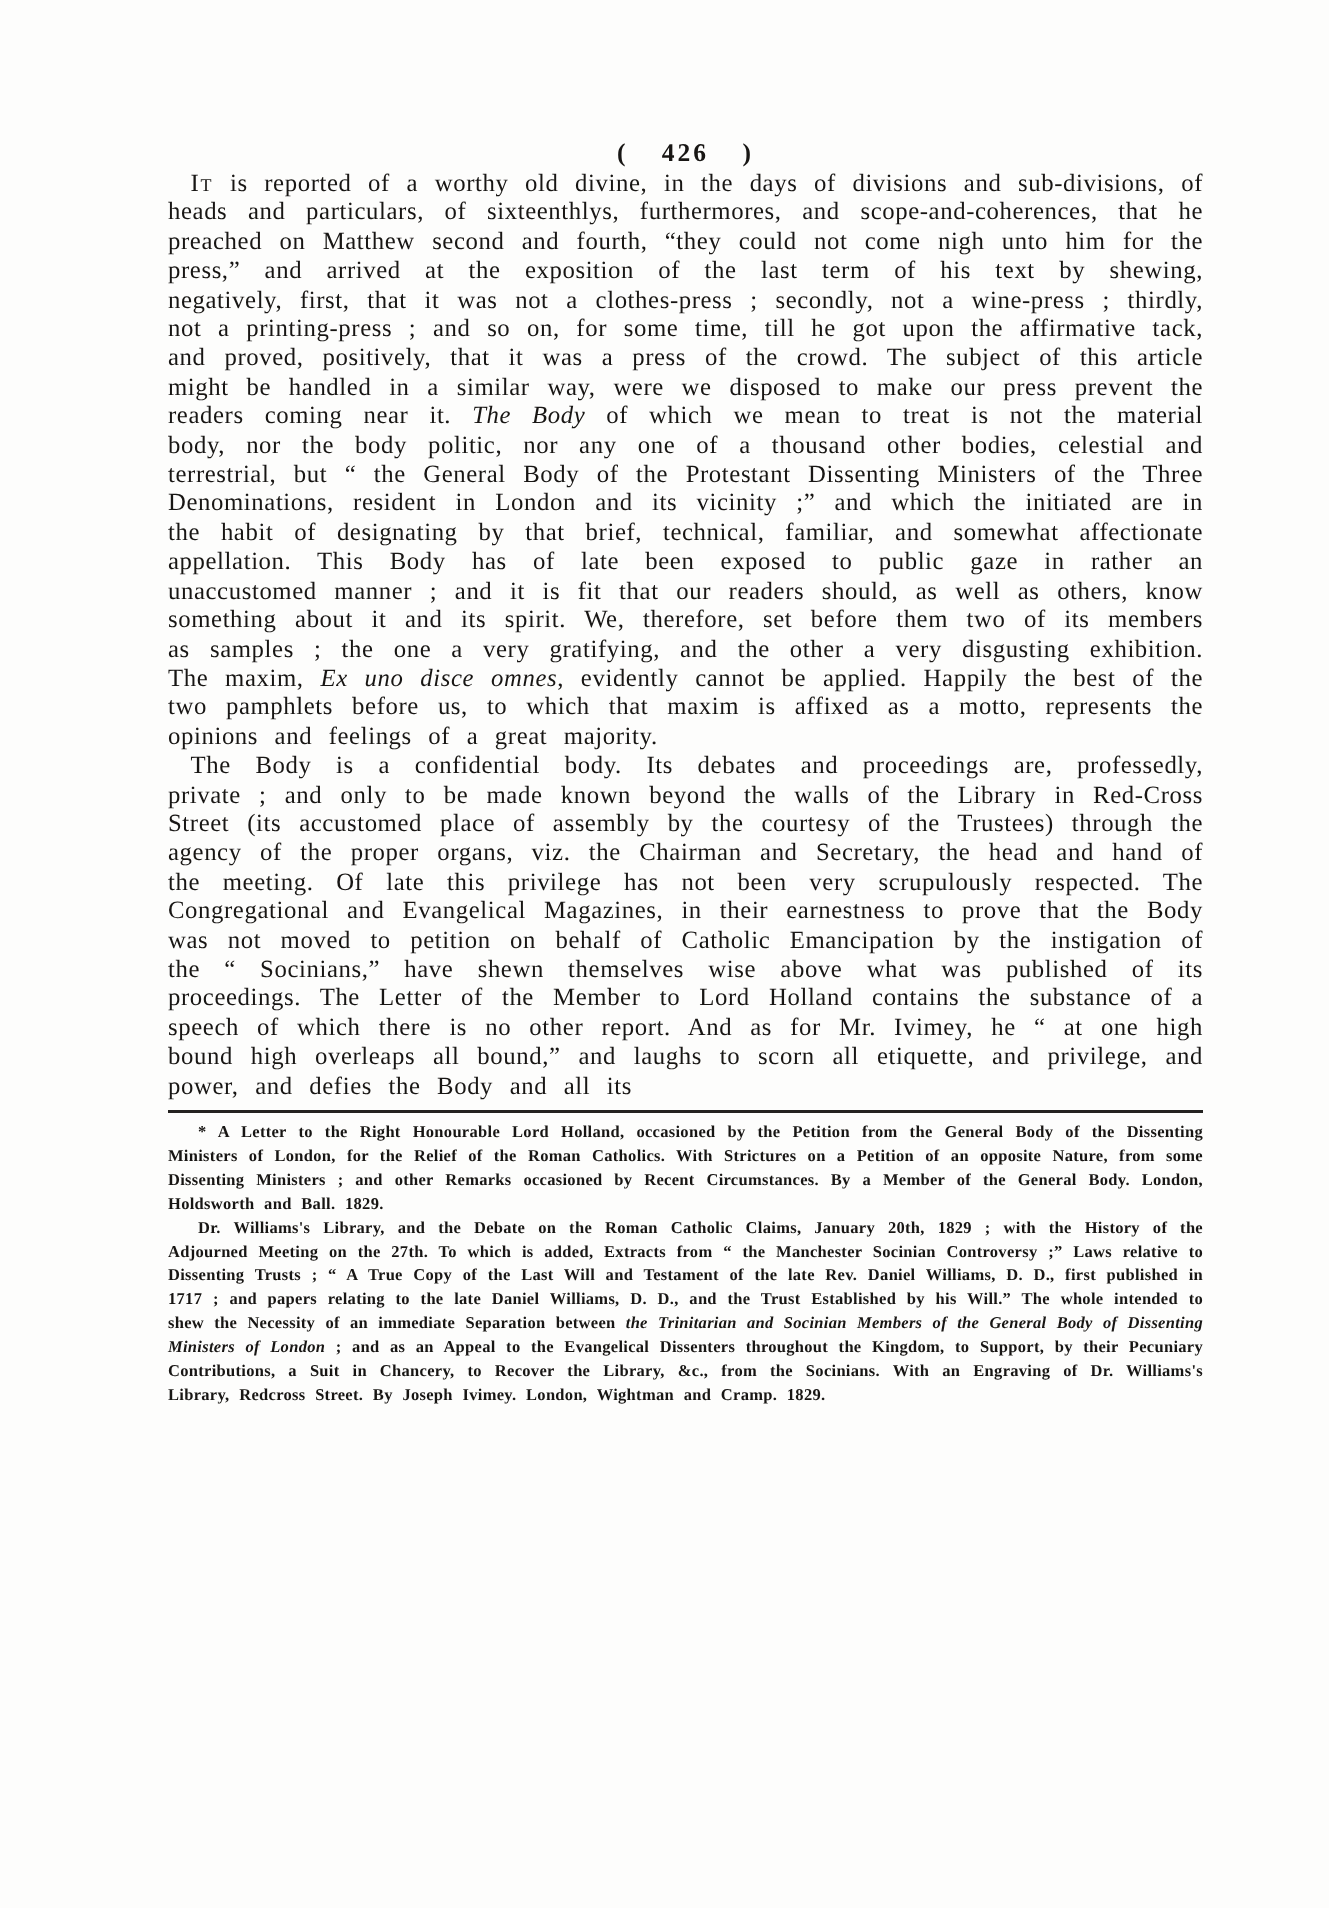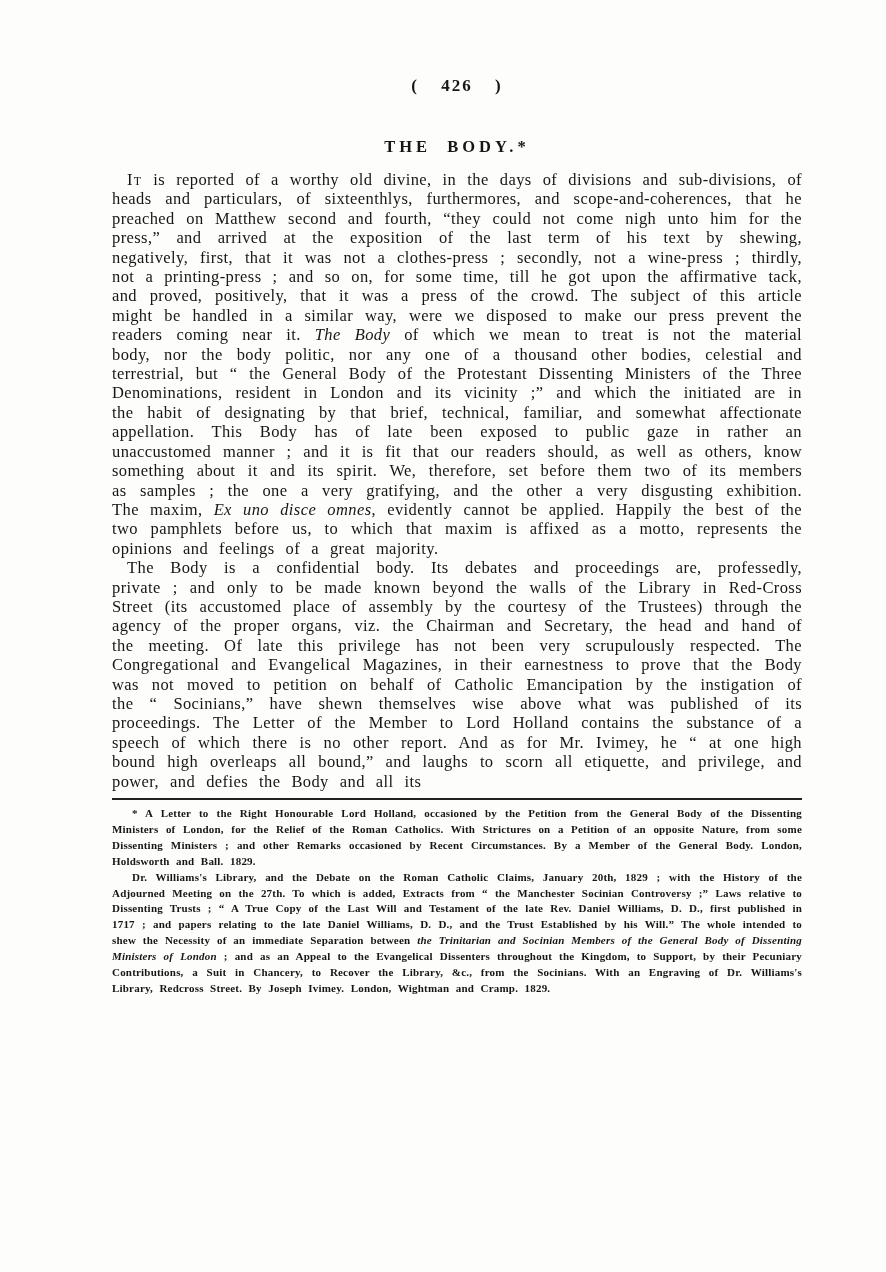--- a/index.html
+++ b/index.html
@@ -13,21 +13,21 @@
     height: 1272px;
     background: #fdfdfc;
     color: #181614;
     font-family: "Liberation Serif", "DejaVu Serif", serif;
     overflow: hidden;
     box-sizing: border-box;
   }
   .content {
     position: absolute;
     left: 112px;
-    top: 76px;
+    top: 92px;
     width: 690px;
     font-family: Liberation Serif, serif;
   }
   .page-number {
     text-align: center;
     font-size: 17px;
     letter-spacing: 2px;
     word-spacing: 16px;
     font-weight: 600;
   }
@@ -68,21 +68,20 @@
   }
 </style>
 </head>
 <body>
 
 <div class="page">
   <div class="content">
 
     <div class="page-number">( 426 )</div>
 
-    <h1 class="article-title">THE BODY.*</h1>
 
     <div>
       <p class="para"><span class="sc">It</span><span> is reported of a worthy old divine, in the days of divisions and sub-divisions, of heads and particulars, of sixteenthlys, furthermores, and scope-and-coherences, that he preached on Matthew second and fourth, “they could not come nigh unto him for the press,” and arrived at the exposition of the last term of his text by shewing, negatively, first, that it was not a clothes-press ; secondly, not a wine-press ; thirdly, not a printing-press ; and so on, for some time, till he got upon the affirmative tack, and proved, positively, that it was a press of the crowd. The subject of this article might be handled in a similar way, were we disposed to make our press prevent the readers coming near it. </span><span class="it">The Body</span><span> of which we mean to treat is not the material body, nor the body politic, nor any one of a thousand other bodies, celestial and terrestrial, but “ the General Body of the Protestant Dissenting Ministers of the Three Denominations, resident in London and its vicinity ;” and which the initiated are in the habit of designating by that brief, technical, familiar, and somewhat affectionate appellation. This Body has of late been exposed to public gaze in rather an unaccustomed manner ; and it is fit that our readers should, as well as others, know something about it and its spirit. We, therefore, set before them two of its members as samples ; the one a very gratifying, and the other a very disgusting exhibition. The maxim, </span><span class="it">Ex uno disce omnes</span><span>, evidently cannot be applied. Happily the best of the two pamphlets before us, to which that maxim is affixed as a motto, represents the opinions and feelings of a great majority.</span></p>
 
       <p class="para"><span>The Body is a confidential body. Its debates and proceedings are, professedly, private ; and only to be made known beyond the walls of the Library in Red-Cross Street (its accustomed place of assembly by the courtesy of the Trustees) through the agency of the proper organs, viz. the Chairman and Secretary, the head and hand of the meeting. Of late this privilege has not been very scrupulously respected. The Congregational and Evangelical Magazines, in their earnestness to prove that the Body was not moved to petition on behalf of Catholic Emancipation by the instigation of the “ Socinians,” have shewn themselves wise above what was published of its proceedings. The Letter of the Member to Lord Holland contains the substance of a speech of which there is no other report. And as for Mr. Ivimey, he “ at one high bound high overleaps all bound,” and laughs to scorn all etiquette, and privilege, and power, and defies the Body and all its</span></p>
     </div>
 
     <hr class="footnote-rule">
 
     <div>

